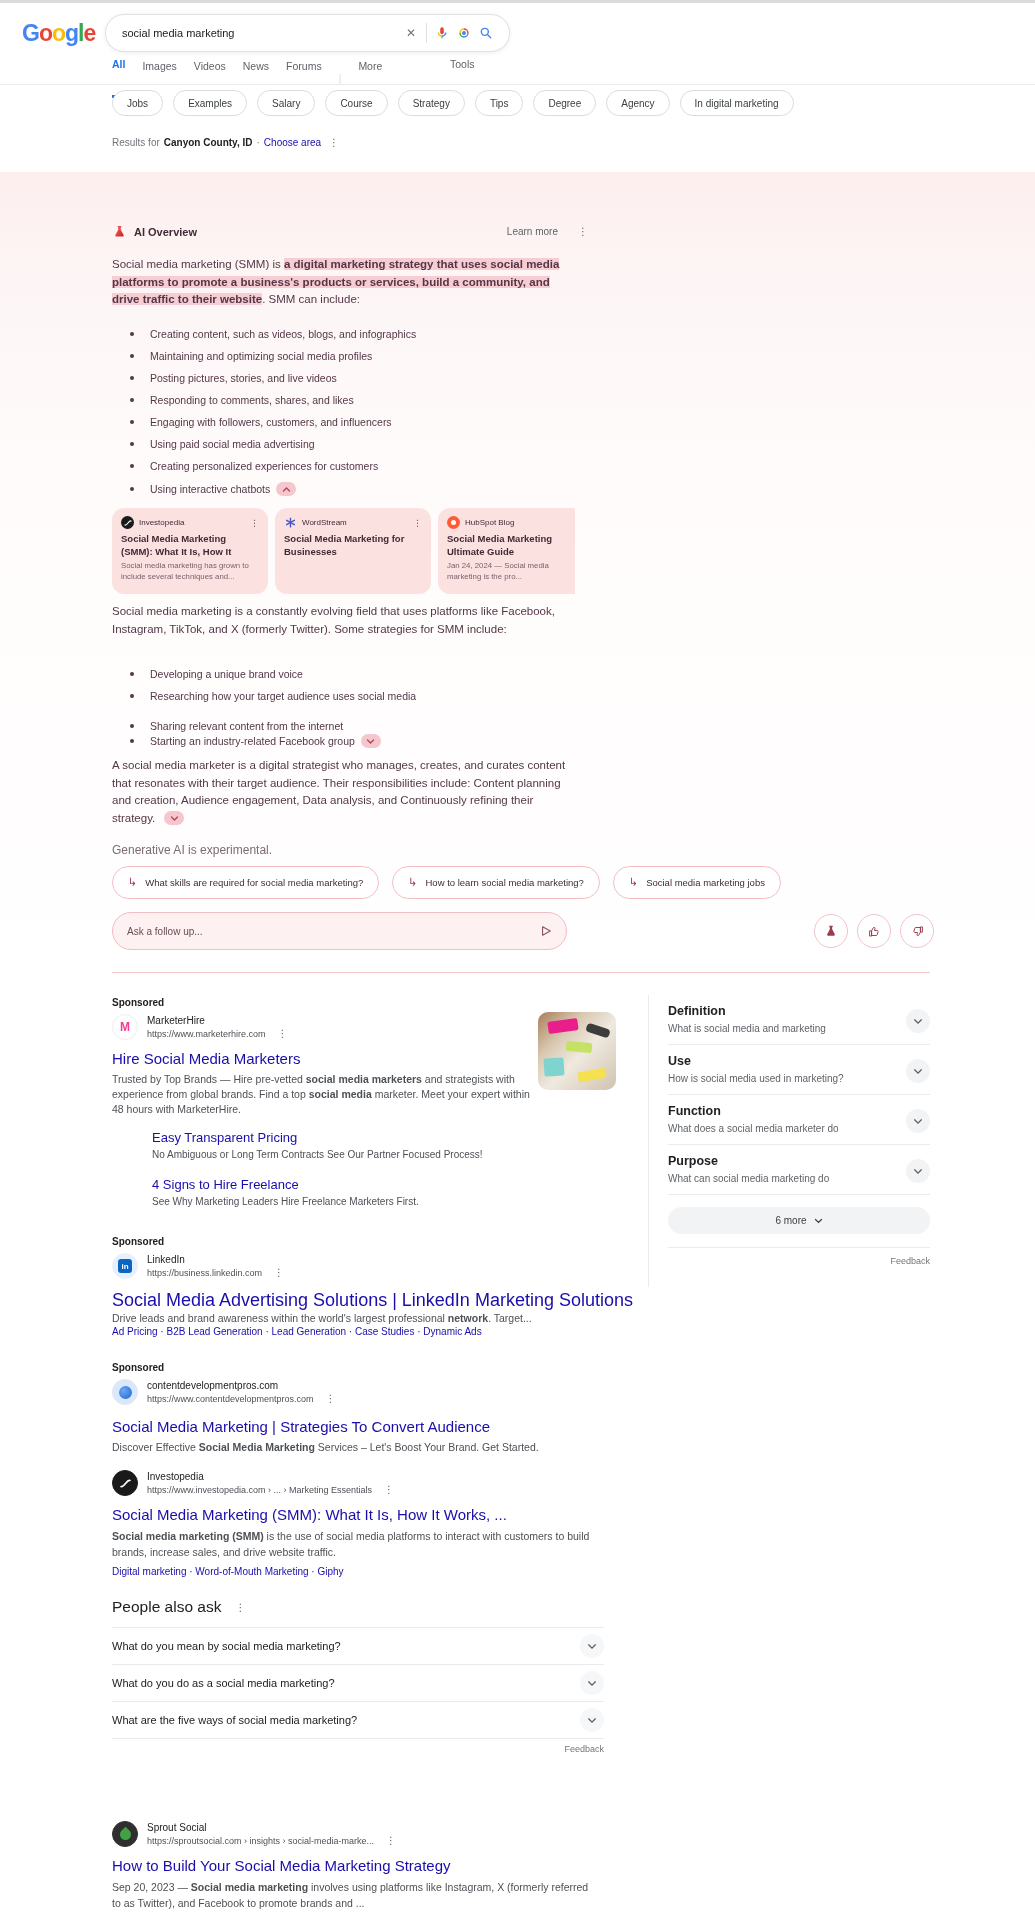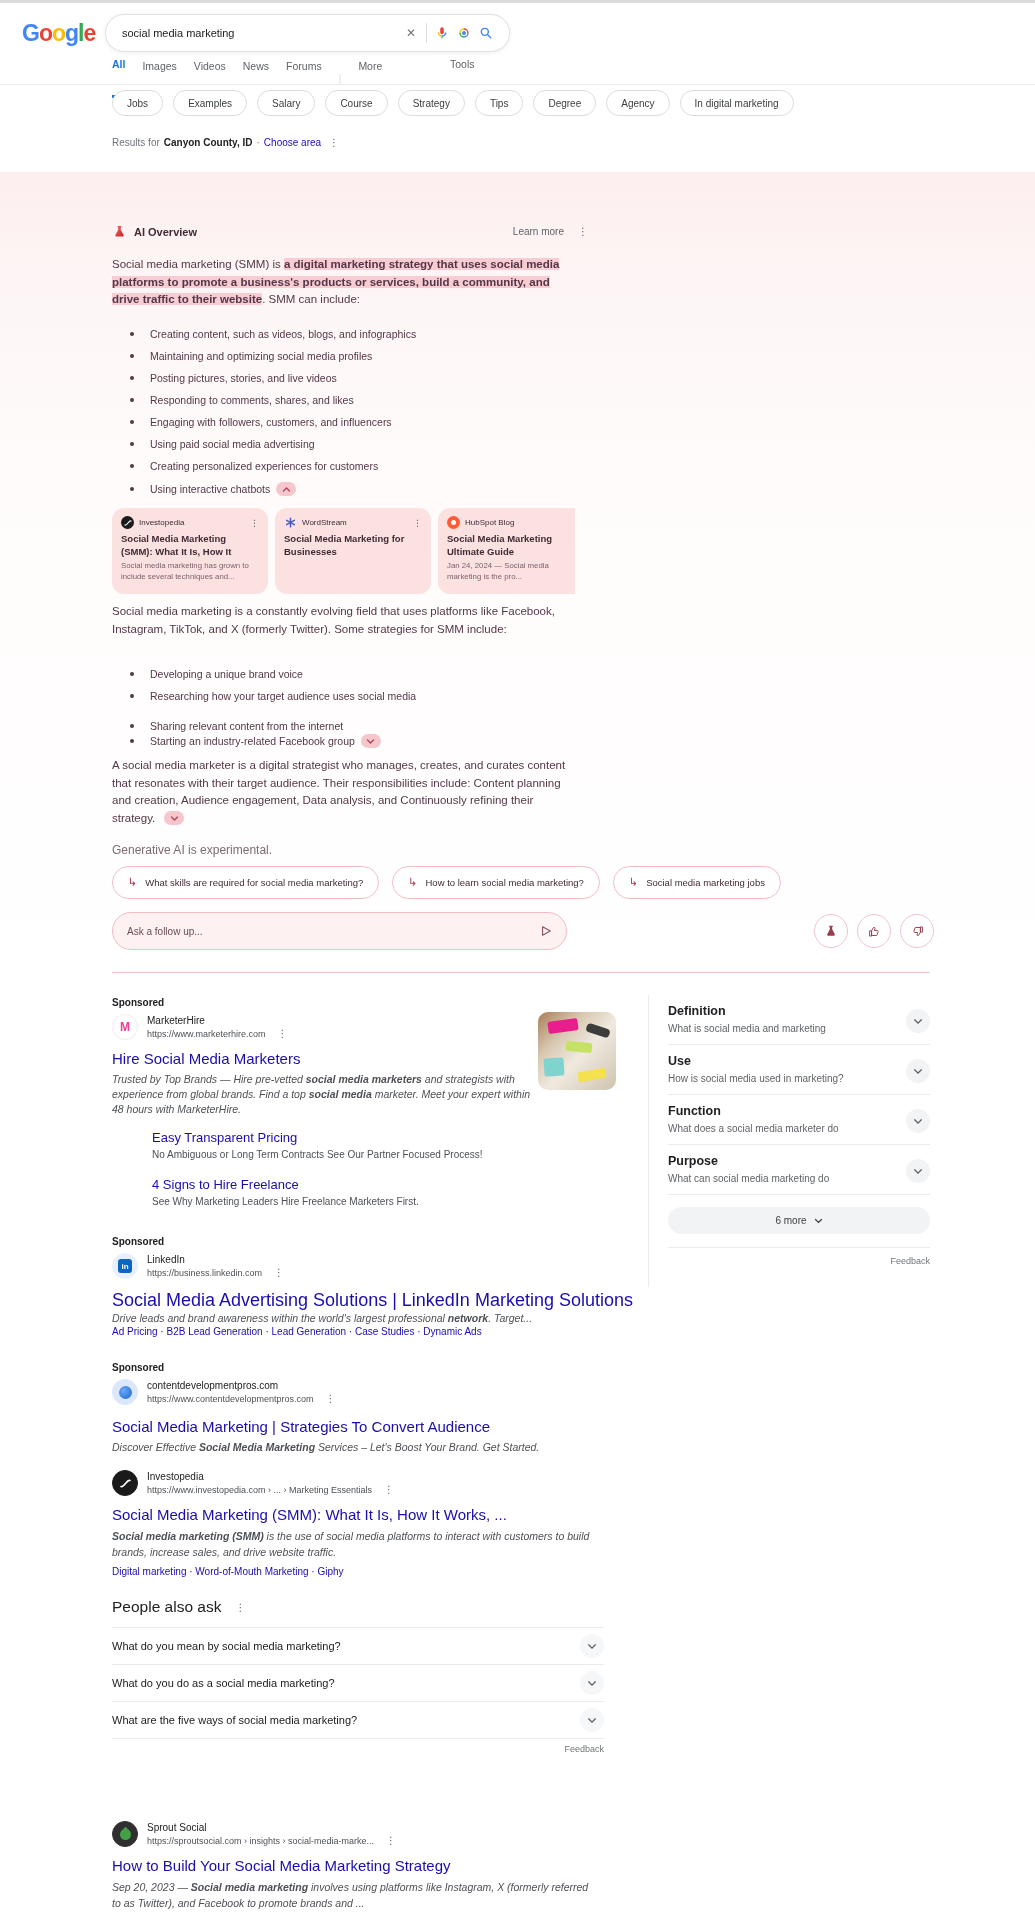--- a/index.html
+++ b/index.html
@@ -33,21 +33,21 @@
   
   .location { position:absolute; top:137px; left:112px; font-size:10px; color:#70757a; display:flex; gap:4px; }
   .location b { color:#202124; }
   .location a { color:#1a0dab; text-decoration:none; cursor:pointer; }
   .dots { color:#5f6368; font-size:10px; padding:0 4px; cursor:pointer; }
 
   
   .ai { position:absolute; top:172px; left:0; width:1035px; height:818px; background:linear-gradient(180deg,#fdeeee 0%,#fdf4f4 10%,#fffbfb 35%,#ffffff 100%); }
   .ai-head { position:absolute; top:52px; left:112px; width:480px; display:flex; justify-content:space-between; align-items:center; }
   .ai-head-left { display:flex; align-items:center; gap:7px; font-size:11px; font-weight:bold; color:#402a35; }
-  .ai-learn { font-size:10px; color:#5f6368; display:flex; align-items:flex-start; gap:10px; }
+  .ai-learn { font-size:10px; color:#5f6368; display:flex; align-items:flex-start; gap:16px; }
   .ai-p { position:absolute; left:112px; width:463px; font-size:11.5px; line-height:17.5px; color:#533747; }
   .hl { background:#f8ccd3; font-weight:600; }
   .bl { position:absolute; left:130px; width:440px; font-size:10.5px; color:#533747; display:flex; align-items:center; }
   .bl .dot { width:4px; height:4px; border-radius:50%; background:#533747; margin-right:16px; flex:none; }
   .pill-chev { display:inline-flex; align-items:center; justify-content:center; width:20px; height:14px; background:#f6c6cd; border-radius:8px; margin-left:6px; vertical-align:middle; cursor:pointer; }
 
   .cards { position:absolute; top:336px; left:112px; width:463px; height:88px; overflow:hidden; }
   .card { position:absolute; top:0; width:156px; height:86px; background:#fbe2e1; border-radius:12px; padding:8px 9px; cursor:pointer; overflow:hidden; }
   .chead { display:flex; align-items:center; gap:5px; }
   .cfav { width:13px; height:13px; border-radius:50%; display:flex; align-items:center; justify-content:center; flex:none; overflow:hidden; }
@@ -66,21 +66,21 @@
   .cbtn { position:absolute; top:742px; width:34px; height:34px; border:1px solid #f2c4cb; border-radius:50%; background:#fff; display:flex; align-items:center; justify-content:center; cursor:pointer; }
   .ai-div { position:absolute; top:800px; left:112px; width:818px; height:1px; background:#f3c6c9; }
 
   
   .splabel { position:absolute; left:112px; font-size:10px; font-weight:bold; color:#202124; }
   .rhead { position:absolute; left:112px; display:flex; gap:9px; align-items:center; cursor:pointer; }
   .fav { width:26px; height:26px; border-radius:50%; border:1px solid #ecedef; background:#fff; display:flex; align-items:center; justify-content:center; flex:none; overflow:hidden; }
   .srcname { font-size:10px; color:#202124; }
   .srcurl { font-size:9px; color:#4d5156; display:flex; align-items:center; gap:8px; margin-top:2px; }
   .rtitle { position:absolute; left:112px; font-size:15px; color:#1a0dab; cursor:pointer; white-space:nowrap; }
-  .rdesc { position:absolute; left:112px; font-size:10.5px; line-height:15px; color:#4d5156;font-style:italic; }
+  .rdesc { position:absolute; left:112px; font-size:10.5px; line-height:15px; color:#4d5156; }
   .rlinks { position:absolute; left:112px; font-size:10px; color:#1a0dab; cursor:pointer; }
   .sl-t { position:absolute; left:152px; font-size:13px; color:#1a0dab; cursor:pointer; }
   .sl-d { position:absolute; left:152px; font-size:10px; color:#4d5156; }
   .thumb { position:absolute; top:1012px; left:538px; width:78px; height:78px; border-radius:10px; overflow:hidden; background:linear-gradient(135deg,#a97e58 0%,#d9c9b2 30%,#efe9df 55%,#cfc3ae 100%); }
   .thumb i { position:absolute; display:block; }
 
   
   .paa { position:absolute; top:1598px; left:112px; width:492px; }
   .paa-title { font-size:15.5px; color:#202124; display:flex; align-items:center; gap:10px; margin-bottom:11px; }
   .paa-row { height:37px; display:flex; align-items:center; justify-content:space-between; border-top:1px solid #e8eaed; font-size:11px; color:#202124; cursor:pointer; }

